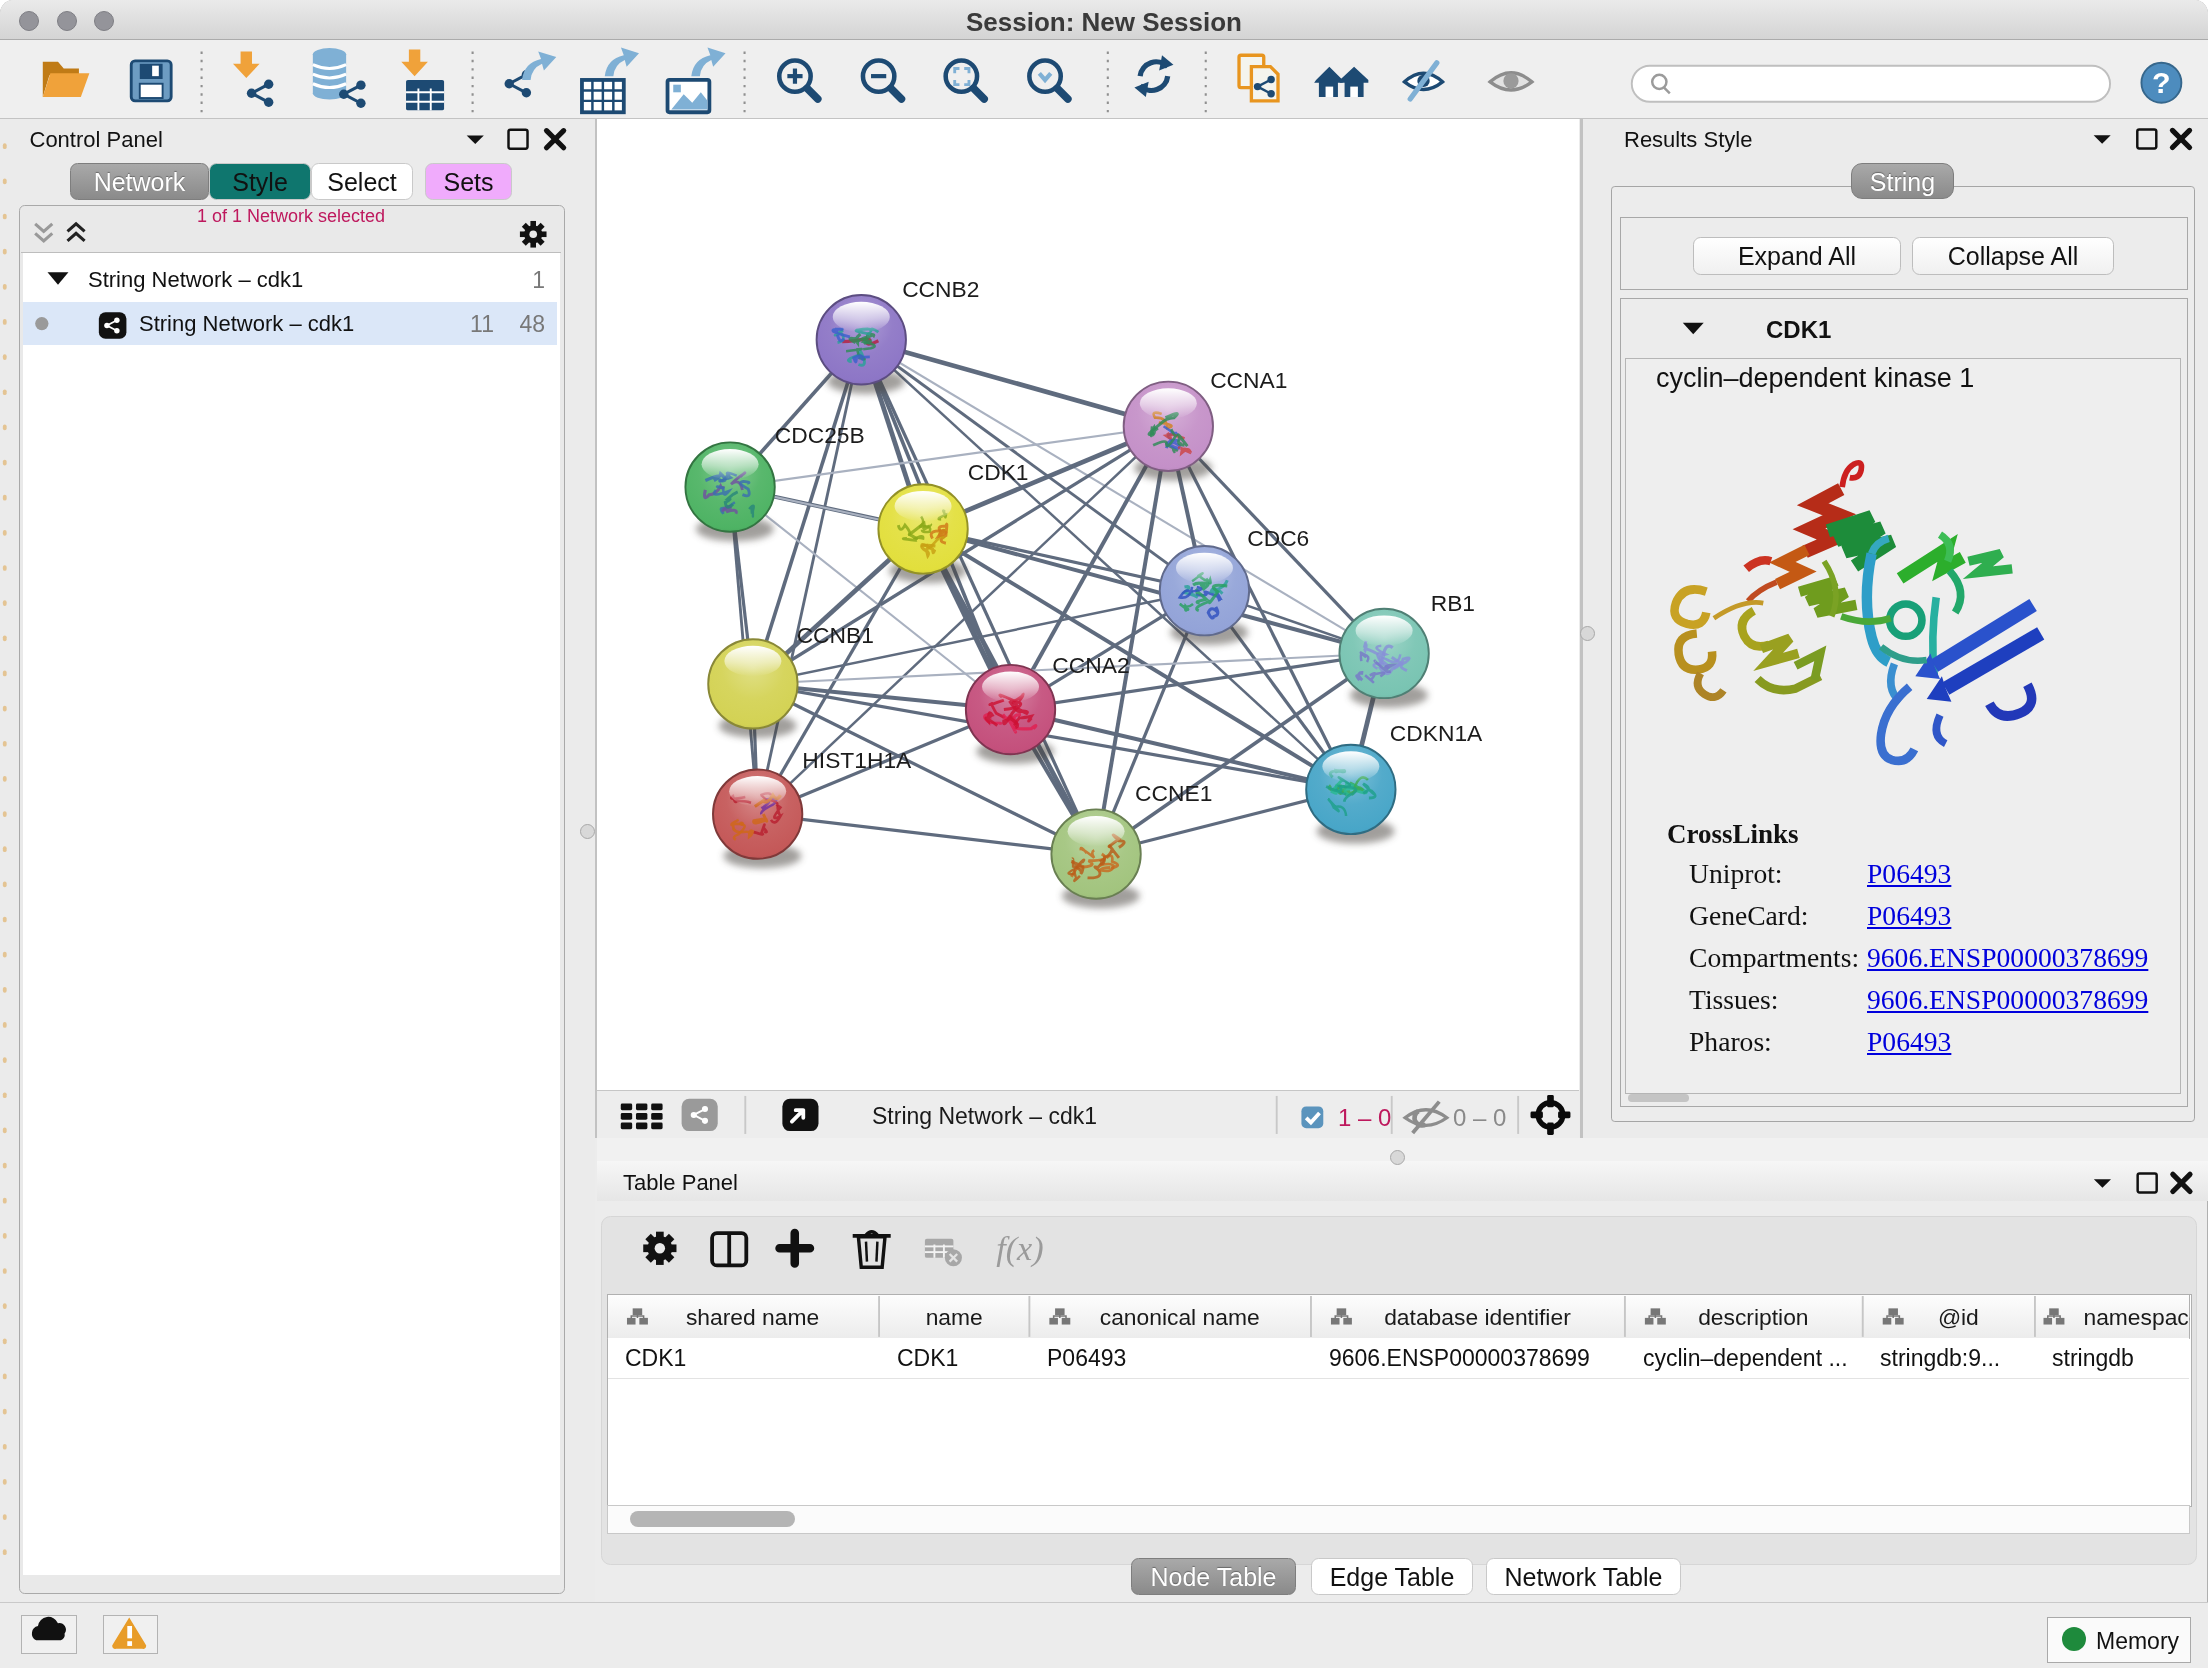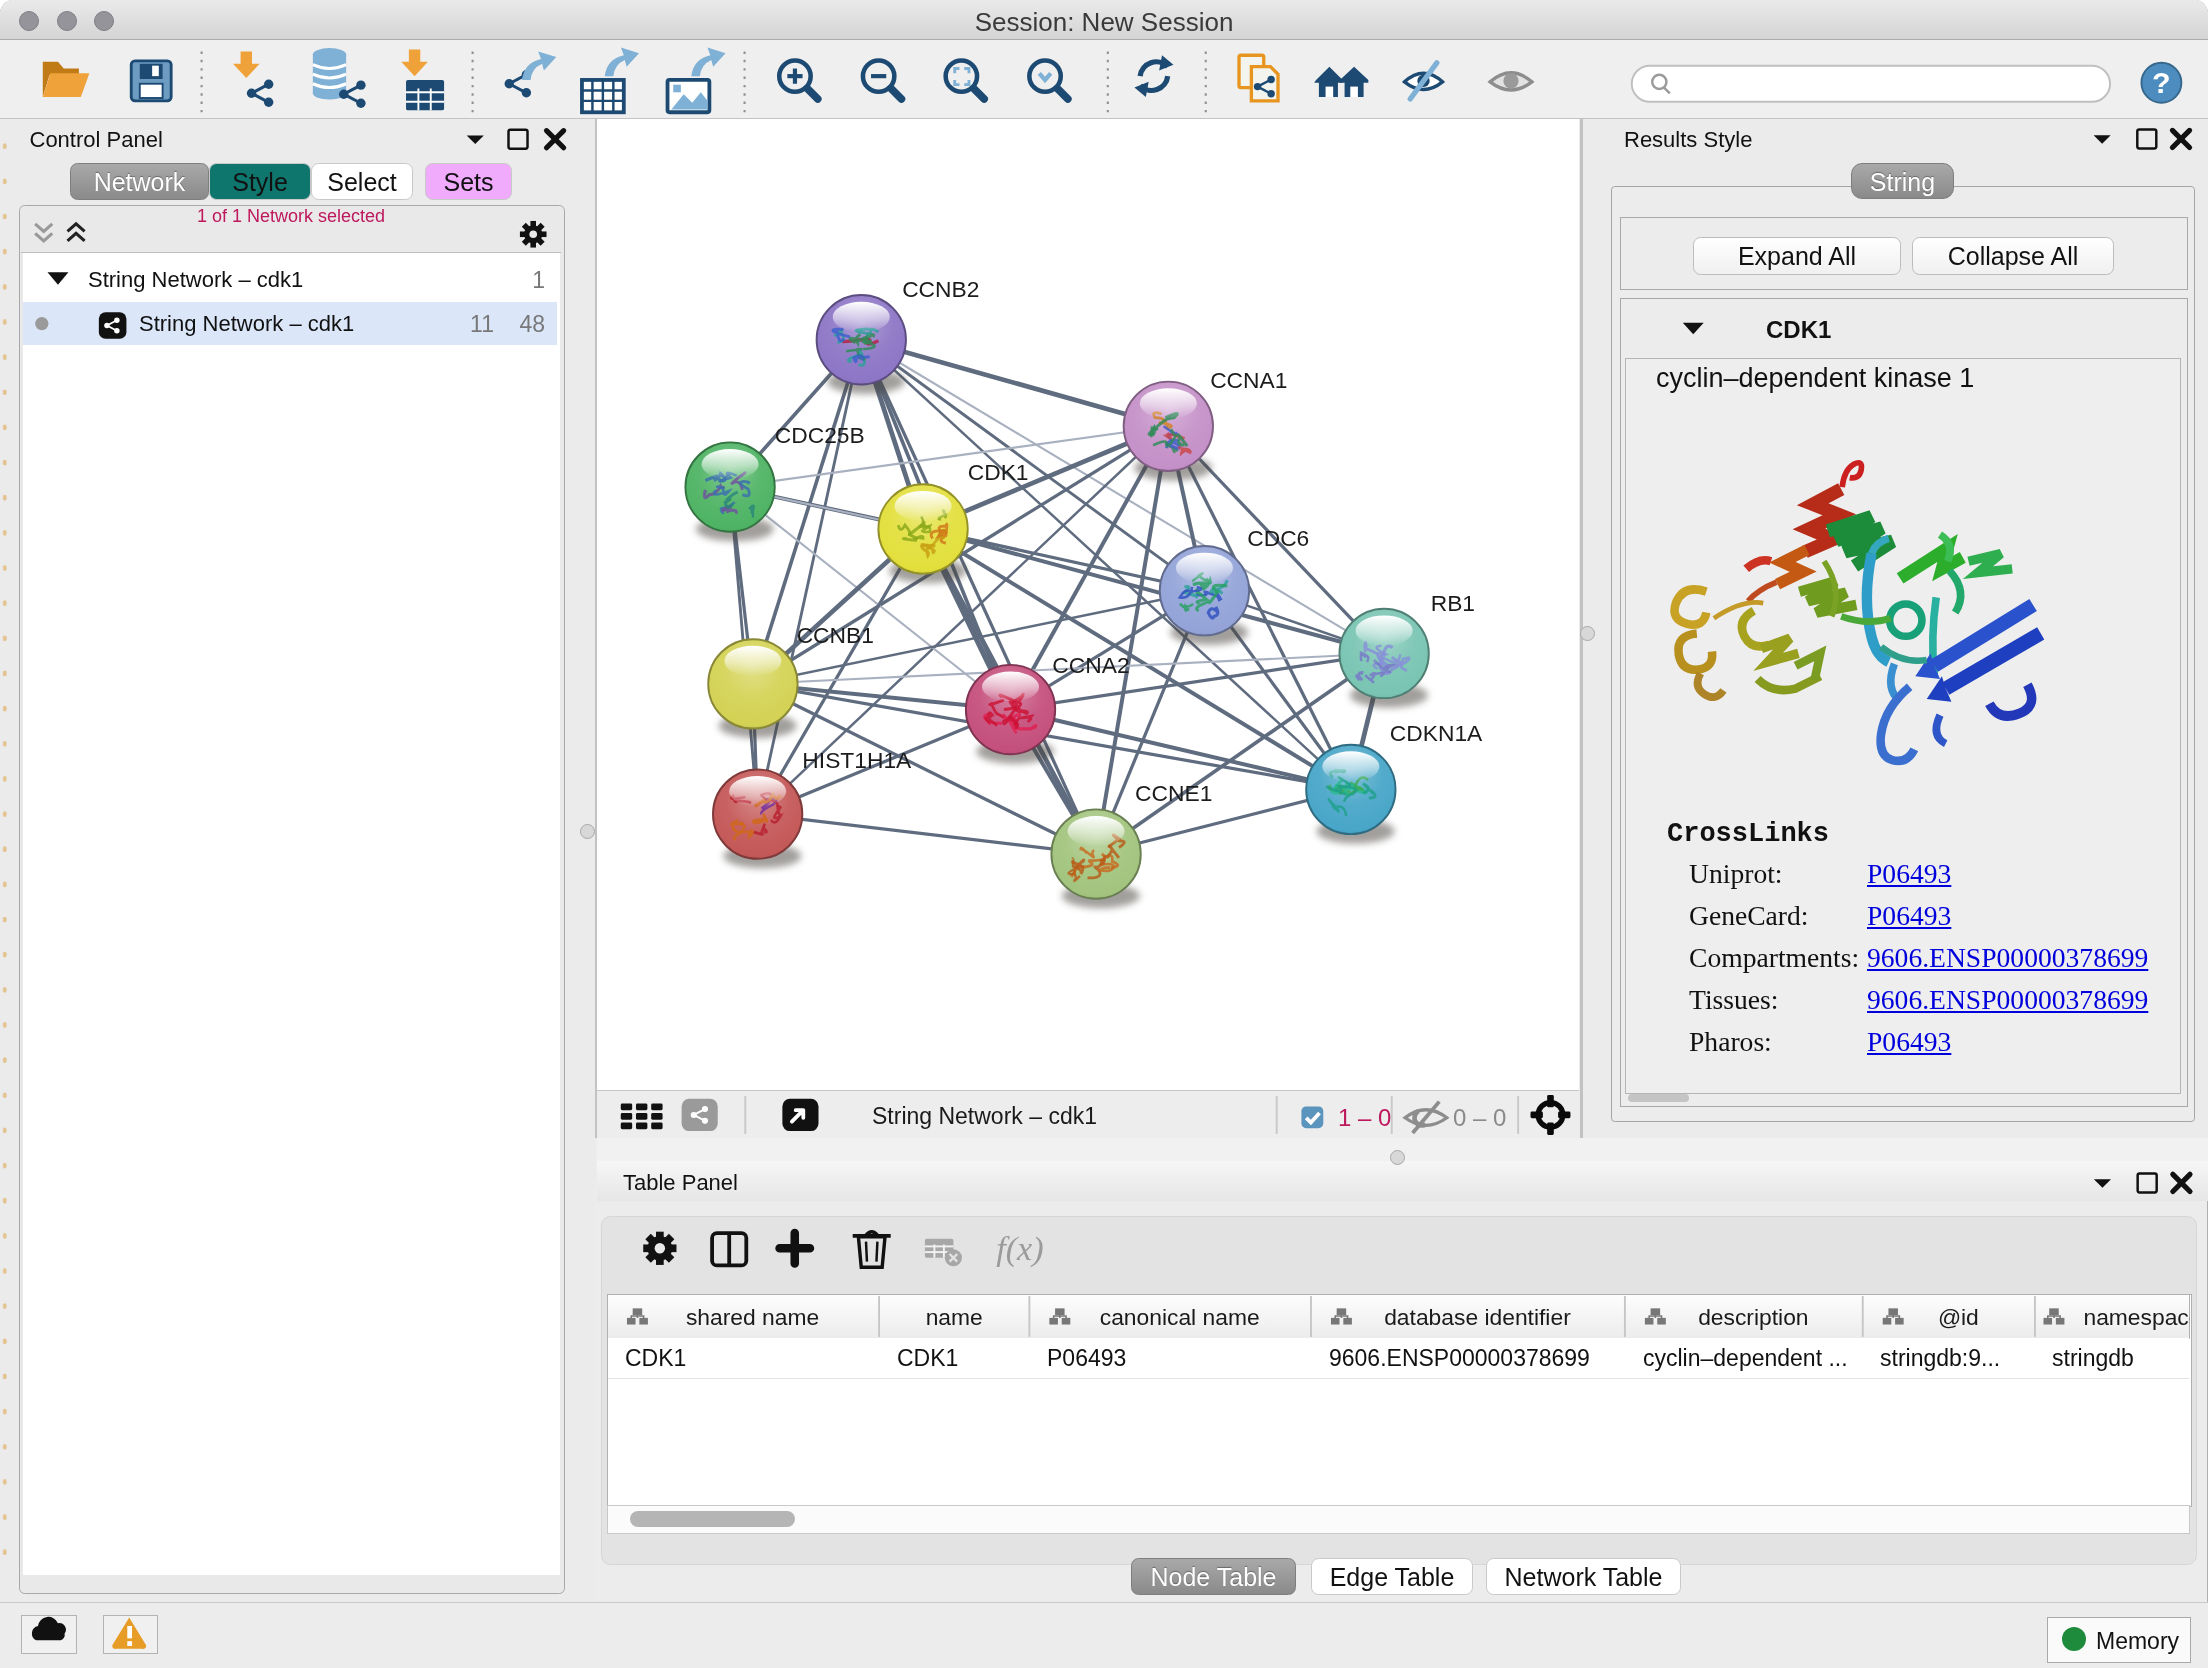--- a/index.html
+++ b/index.html
@@ -4,21 +4,21 @@
 html,body{margin:0;padding:0;background:#ffffff;font-family:"Liberation Sans",sans-serif;}
 #win{position:relative;width:2208px;height:1668px;background:#ececec;overflow:hidden;border-radius:13.3px 13.3px 0 0;box-shadow:inset 1px 0 0 #b0b0b0, inset -1px 0 0 #b0b0b0;}
 .a{position:absolute;}
 </style></head>
 <body>
 <div id="win">
 <div class="a" style="left:0;top:0;width:2208px;height:39px;background:linear-gradient(#eaeaea,#d4d4d4);border-bottom:1px solid #ababab;border-radius:11.4px 11.4px 0 0"></div>
     <div class="a" style="left:19px;top:11.4px;width:20px;height:20px;border-radius:50%;background:#94949a;border:1px solid #7e7e84;box-sizing:border-box"></div>
     <div class="a" style="left:57px;top:11.4px;width:20px;height:20px;border-radius:50%;background:#94949a;border:1px solid #7e7e84;box-sizing:border-box"></div>
     <div class="a" style="left:94px;top:11.4px;width:20px;height:20px;border-radius:50%;background:#94949a;border:1px solid #7e7e84;box-sizing:border-box"></div>
-    <div class="a" style="left:0;top:6.7px;width:2208px;text-align:center;font-size:26px;font-weight:400;color:#3a3a3a">Session: New Session</div>
+    <div class="a" style="left:0;top:6.7px;width:2208px;text-align:center;font-size:26px;font-weight:700;color:#3a3a3a">Session: New Session</div>
     <div class="a" style="left:0;top:40px;width:2208px;height:79px;background:#efefef;border-bottom:1.9px solid #c3c3c3;box-sizing:border-box"></div>
 <svg class="a" style="left:0;top:39px" width="2208" height="99" font-family="Liberation Sans, sans-serif" viewBox="0 0 2322 104">
       <g transform="translate(0,3)">
         <line x1="212" y1="10" x2="212" y2="74" stroke="#909090" stroke-width="2.2" stroke-dasharray="2.6 6.2"></line>
         <line x1="497" y1="10" x2="497" y2="74" stroke="#909090" stroke-width="2.2" stroke-dasharray="2.6 6.2"></line>
         <line x1="783" y1="10" x2="783" y2="74" stroke="#909090" stroke-width="2.2" stroke-dasharray="2.6 6.2"></line>
         <line x1="1165" y1="10" x2="1165" y2="74" stroke="#909090" stroke-width="2.2" stroke-dasharray="2.6 6.2"></line>
         <line x1="1268" y1="10" x2="1268" y2="74" stroke="#909090" stroke-width="2.2" stroke-dasharray="2.6 6.2"></line>
         <path d="M45,58 V21 h16 l6,7 h16 v7 H52 z" fill="#c07b16"></path>
         <path d="M45,58 l8,-25 h41 l-9,25 z" fill="#f0a23a"></path>
@@ -598,21 +598,21 @@
       <path d="M392,250 q12,22 -8,30 q-22,9 -32,-10" fill="none" stroke="#2238b8" stroke-width="10"></path>
       <path d="M178,120 q20,30 8,58" fill="none" stroke="#7aa224" stroke-width="6"></path>
       <path d="M196,178 q28,10 52,2" fill="none" stroke="#4aa838" stroke-width="7"></path>
       <path d="M238,210 q22,18 48,14" fill="none" stroke="#2f9e8a" stroke-width="7"></path>
       <path d="M310,130 q20,22 6,44" fill="none" stroke="#22a86a" stroke-width="8"></path>
       <path d="M330,120 l34,-8 l-24,20 l36,-4" fill="none" stroke="#2fae4f" stroke-width="10"></path>
       <path d="M252,228 q-10,26 6,40" fill="none" stroke="#3a8fd0" stroke-width="8"></path>
       <path d="M268,252 q-26,22 -30,50 q-3,22 11,27 q16,5 24,-11" fill="none" stroke="#3a6fd0" stroke-width="9"></path>
       <path d="M300,282 q-10,22 6,30" fill="none" stroke="#2f56c8" stroke-width="8"></path>
     </svg>
-    <div class="a" style="left:1667px;top:819px;font-size:27px;font-weight:bold;font-family:Liberation Mono, monospace;color:#111">CrossLinks</div>
+    <div class="a" style="left:1667px;top:819px;font-size:27px;font-weight:bold;font-family:Liberation Serif, serif;color:#111">CrossLinks</div>
     <div class="a" style="left:1689px;top:858px;font-size:27.6px;font-family:'Liberation Serif',serif;color:#111">Uniprot:</div>
     <div class="a" style="left:1867px;top:858px;font-size:27.6px;font-family:'Liberation Serif',serif;color:#0000dd;text-decoration:underline">P06493</div>
     <div class="a" style="left:1689px;top:900px;font-size:27.6px;font-family:'Liberation Serif',serif;color:#111">GeneCard:</div>
     <div class="a" style="left:1867px;top:900px;font-size:27.6px;font-family:'Liberation Serif',serif;color:#0000dd;text-decoration:underline">P06493</div>
     <div class="a" style="left:1689px;top:942px;font-size:27.6px;font-family:'Liberation Serif',serif;color:#111">Compartments:</div>
     <div class="a" style="left:1867px;top:942px;font-size:27.6px;font-family:'Liberation Serif',serif;color:#0000dd;text-decoration:underline">9606.ENSP00000378699</div>
     <div class="a" style="left:1689px;top:984px;font-size:27.6px;font-family:'Liberation Serif',serif;color:#111">Tissues:</div>
     <div class="a" style="left:1867px;top:984px;font-size:27.6px;font-family:'Liberation Serif',serif;color:#0000dd;text-decoration:underline">9606.ENSP00000378699</div>
     <div class="a" style="left:1689px;top:1026px;font-size:27.6px;font-family:'Liberation Serif',serif;color:#111">Pharos:</div>
     <div class="a" style="left:1867px;top:1026px;font-size:27.6px;font-family:'Liberation Serif',serif;color:#0000dd;text-decoration:underline">P06493</div>

